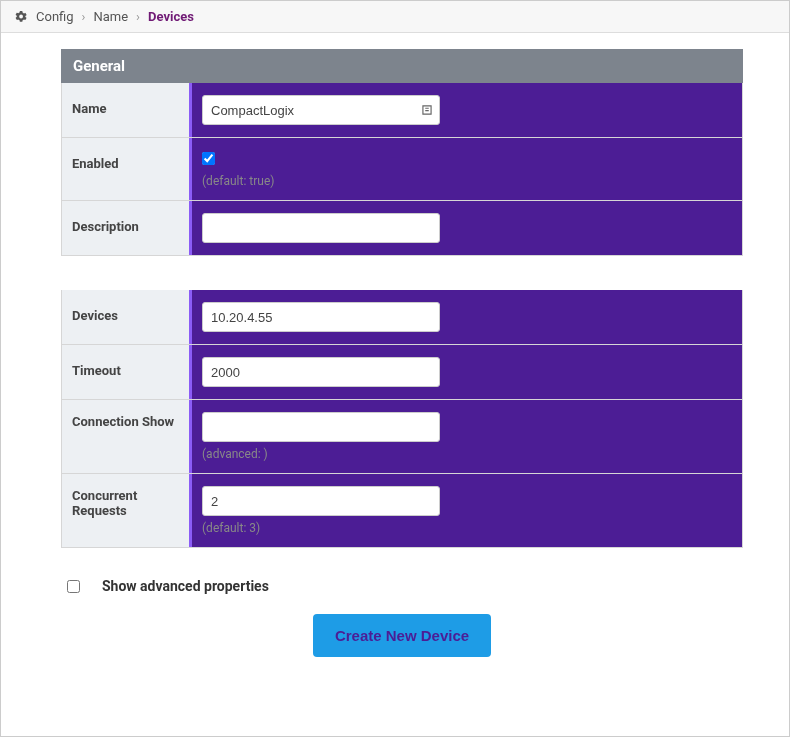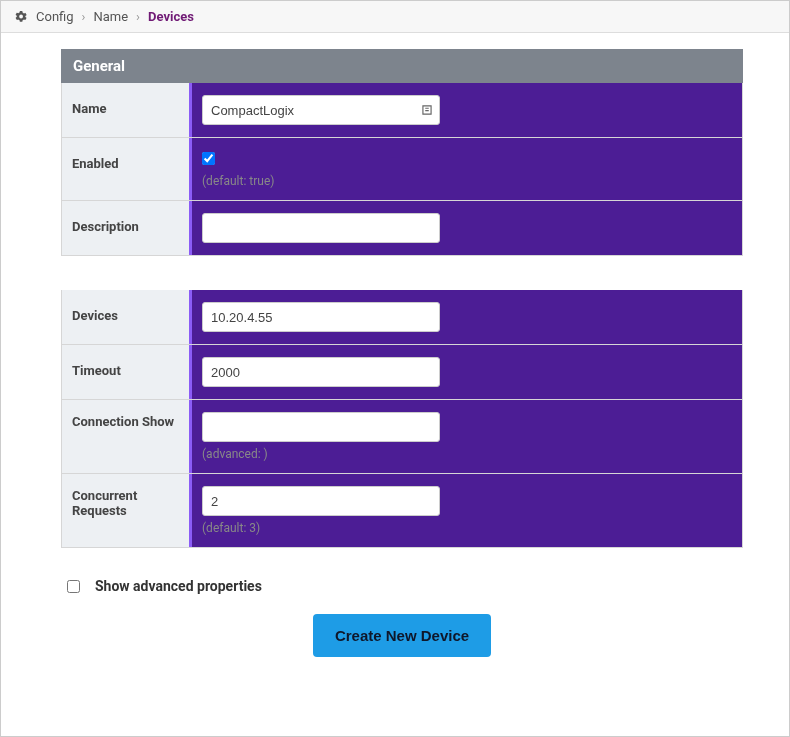--- a/index.html
+++ b/index.html
@@ -88,35 +88,35 @@
     .default-text {
       font-size: 12px;
       color: #888;
       margin-top: 5px;
     }
     .section-gap { height: 34px; }
     .adv-row {
       display: flex;
       align-items: center;
       margin-top: 30px;
-      gap: 15px;
+      gap: 22px;
       padding-left: 6px;
     }
     .adv-row label {
       font-size: 14px;
       font-weight: 700;
       color: #333;
     }
     .submit-row {
       text-align: center;
       margin-top: 20px;
     }
     .primary-btn {
       background: #1e9ce6;
-      color: #0f172a;
+      color: #4c1d95;
       border: none;
       border-radius: 4px;
       font-size: 15px;
       font-weight: 700;
       padding: 13px 22px;
       cursor: pointer;
     }
     input[type="checkbox"] {
       width: 13px;
       height: 13px;

